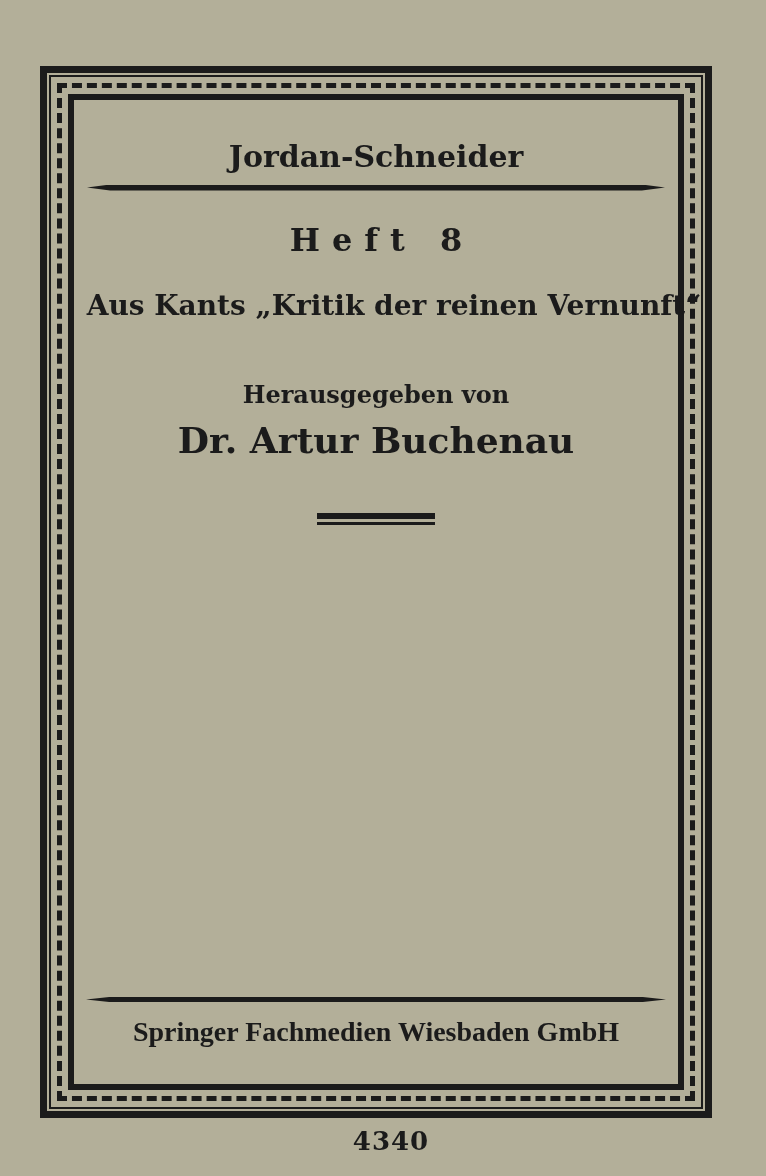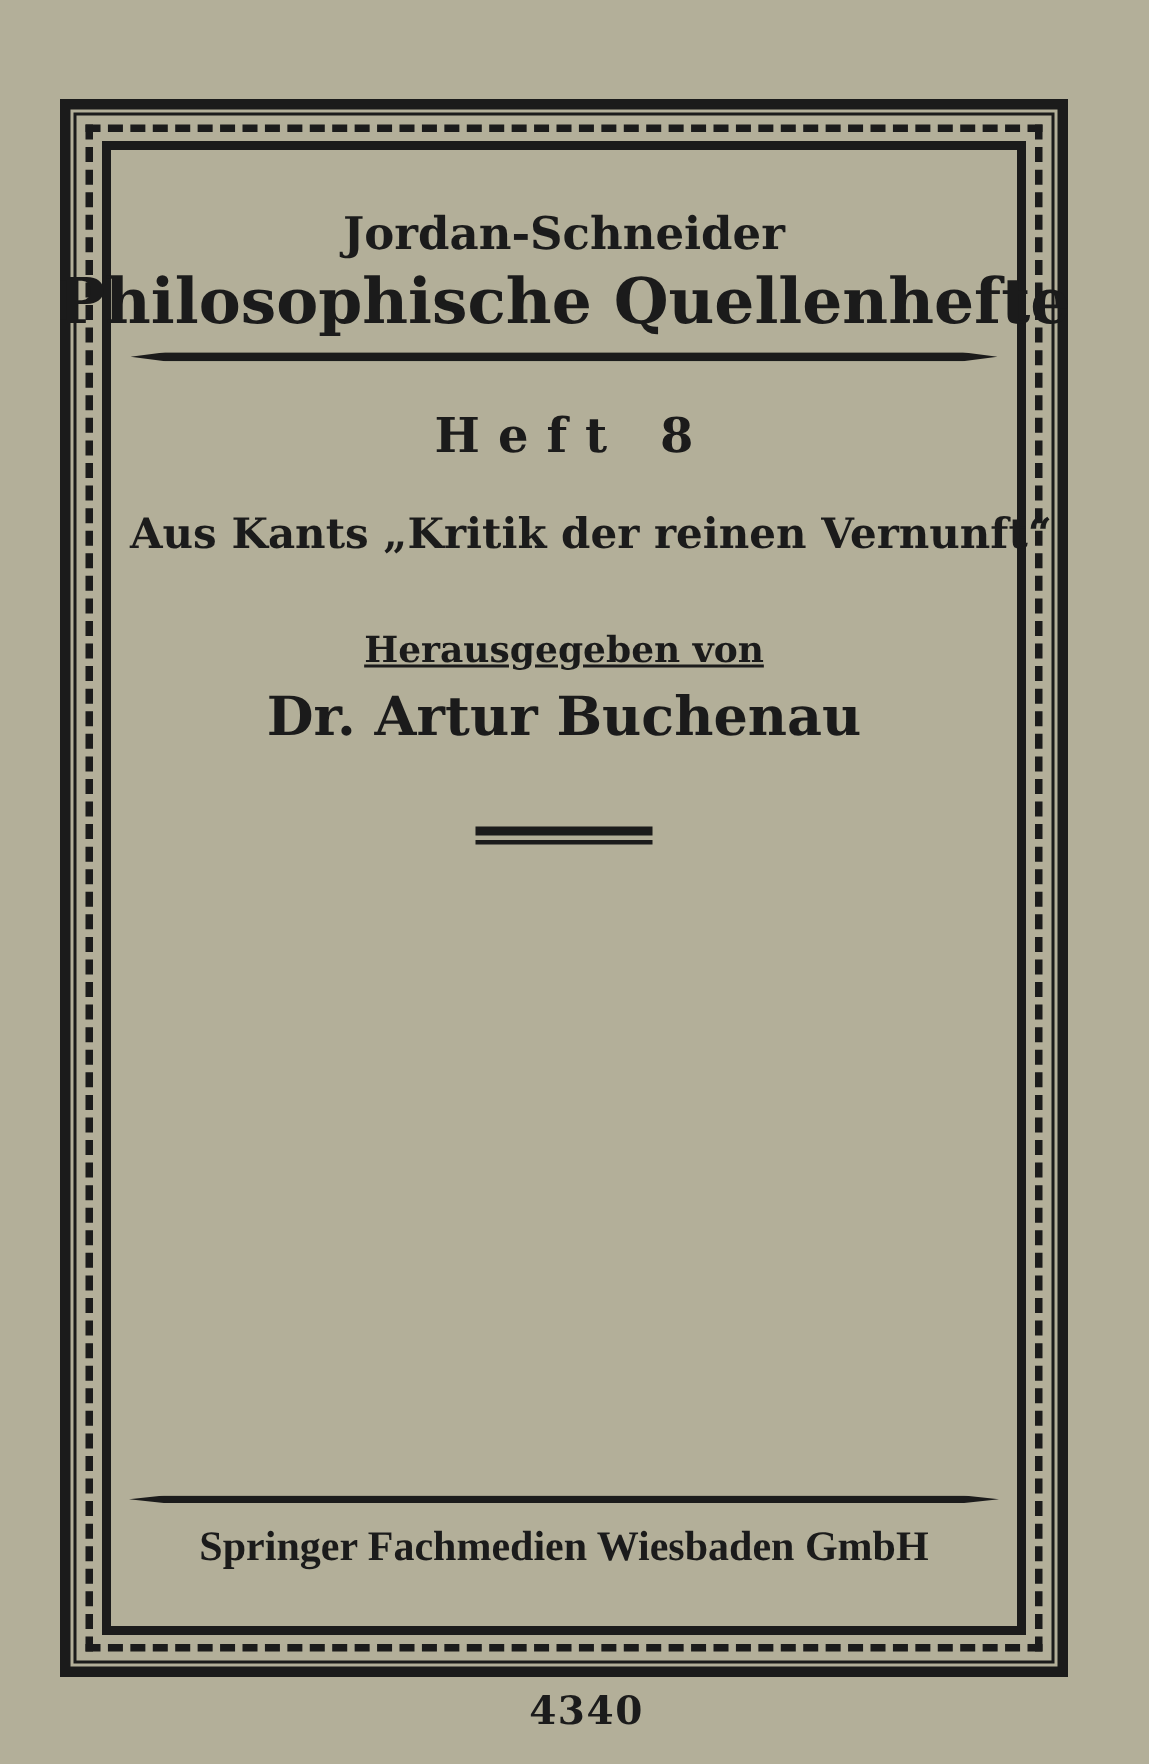--- a/index.html
+++ b/index.html
@@ -83,22 +83,21 @@
     font-size: 28px;
     font-weight: bold;
     margin-top: 30px;
     white-space: nowrap;
     padding-left: 36px;
   }
 
   .editor-label {
     font-size: 24px;
     font-weight: bold;
-    margin-top: 46px;
-    text-decoration: underline;
+    margin-top: 58px;
   }
   .editor-name {
     font-size: 36px;
     font-weight: bold;
     margin-top: 10px;
   }
 
   .double-rule {
     margin-top: 52px;
     width: 118px;
@@ -142,21 +141,20 @@
   <div class="frame">
     <div class="b1">
       <div class="b2">
         <div class="b3">
           <div class="b4">
 
             <div class="content">
 
               <div class="series-editor">Jordan-Schneider</div>
 
-              <div class="series-title">Philosophische Quellenhefte</div>
 
               <div class="swelled-rule rule-series"></div>
 
               <div class="issue">Heft 8</div>
 
 
               <div class="subtitle">Aus Kants „Kritik der reinen Vernunft“</div>
 
               <div class="editor-label">Herausgegeben von</div>
 

